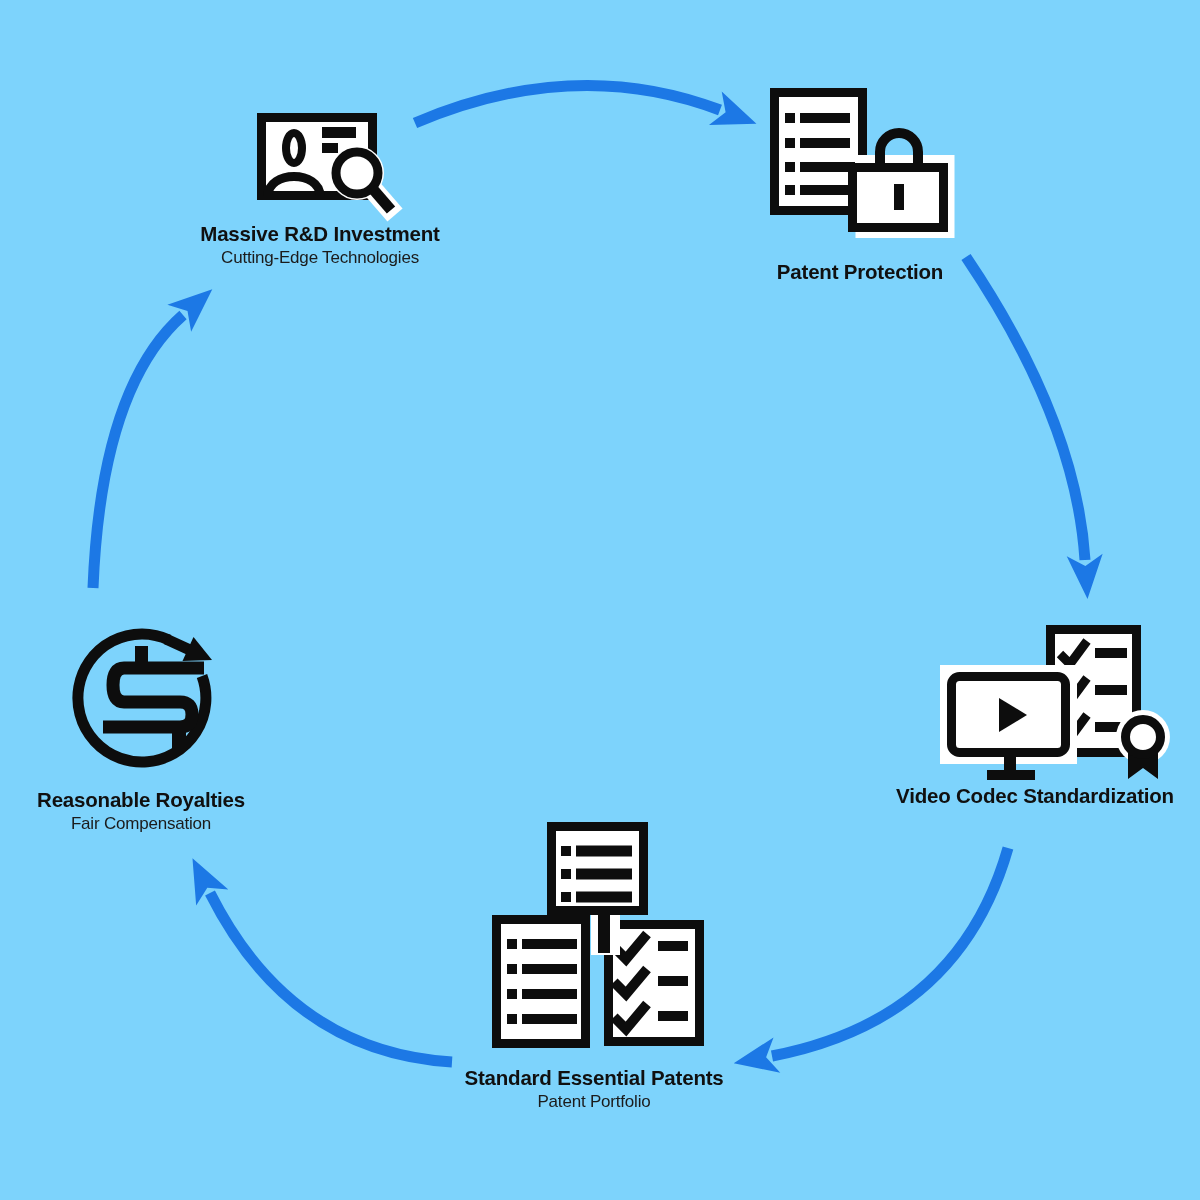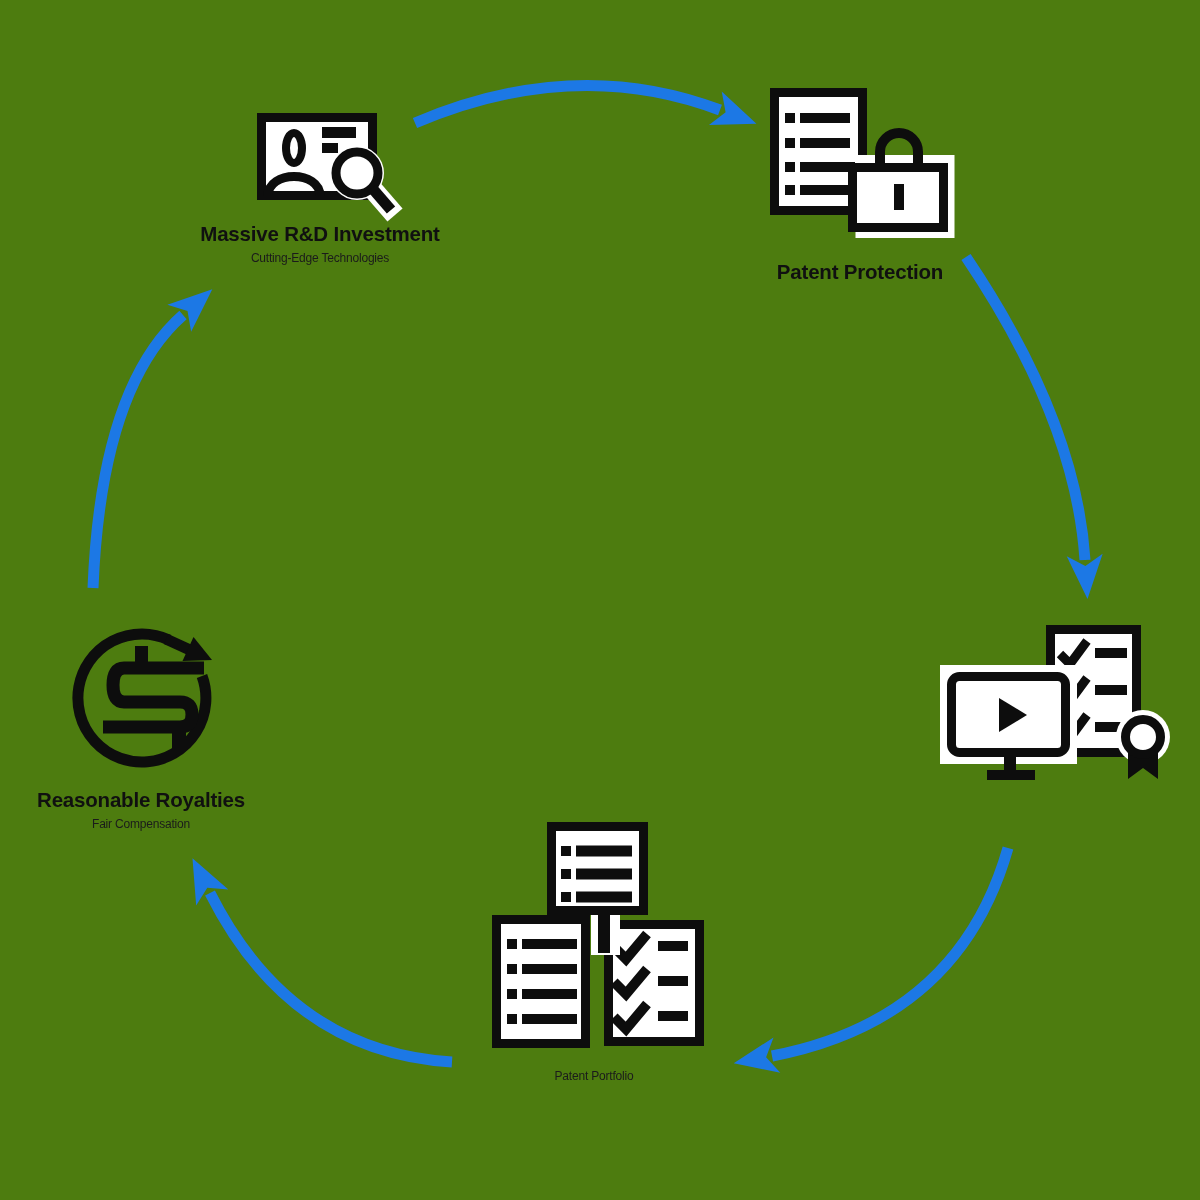--- a/index.html
+++ b/index.html
@@ -1,34 +1,34 @@
 <!DOCTYPE html>
 <html style="--arrow: #1C78E5; --ink: #0D0D0D;"><head>
 <meta charset="utf-8">
 <style>
   html,body { margin:0; padding:0; background:#fff; }
   .canvas {
-    position:relative; width:1200px; height:1200px; background:#4d7c0f;
+    position:relative; width:1200px; height:1200px; background:#7dd3fc;
     font-family:"Liberation Sans", sans-serif; overflow:hidden;
   }
   .arrows { position:absolute; left:0; top:0; }
   .arrow { fill:none; stroke:var(--arrow,#1C78E5); stroke-width:11; }
   .node-icon { position:absolute; overflow:visible; }
   .ic  { stroke:var(--ink,#0D0D0D); fill:none; }
   .sw8  { stroke-width:8; }
   .sw9  { stroke-width:9; }
   .sw10 { stroke-width:10; }
   .sw11 { stroke-width:11; }
   .sw13 { stroke-width:13; }
   .fillink { fill:var(--ink,#0D0D0D); stroke:none; }
   .wfill { fill:#ffffff; stroke:none; }
   .paper { fill:#ffffff; stroke:var(--ink,#0D0D0D); }
   .node-text { position:absolute; transform:translateX(-50%); text-align:center; white-space:nowrap; }
   .node-label { font-size:20.5px; font-weight:700; color:#101010; letter-spacing:-0.2px; line-height:26px; }
-  .node-sub   { font-size:12px; font-weight:400; color:#1b1b1b; letter-spacing:-0.2px; line-height:22px; }
+  .node-sub   { font-size:17px; font-weight:400; color:#1b1b1b; letter-spacing:-0.2px; line-height:22px; }
 </style>
 </head>
 <body>
 
 <div class="canvas">
 
   <svg class="arrows" width="1200" height="1200" viewBox="0 0 1200 1200">
     <defs>
       <marker id="ah" viewBox="0 0 46 38" refX="6" refY="19" markerWidth="46" markerHeight="38" markerUnits="userSpaceOnUse" orient="auto">
         <path d="M1,1 L45,19 L1,37 L12,19 Z" style="fill:var(--arrow,#1C78E5)"></path>
@@ -88,20 +88,21 @@
     <rect class="wfill" x="940" y="665" width="137" height="99"></rect>
     <rect class="paper sw9" x="951.5" y="676.5" width="114" height="76" rx="8"></rect>
     <polygon class="fillink" points="999,698 999,732 1027,715"></polygon>
     <rect class="fillink" x="1004" y="753" width="12" height="19"></rect>
     <rect class="fillink" x="987" y="770" width="48" height="10"></rect>
     <circle class="wfill" cx="1143" cy="737" r="27"></circle>
     <polygon class="fillink" points="1128,745 1158,745 1158,779 1143,768 1128,779"></polygon>
     <circle class="paper sw9" cx="1143" cy="737" r="17.5"></circle>
   </svg>
   <div class="node-text" style="left:1035px;top:783px">
+    <div class="node-label">Video Codec Standardization</div>
   </div>
 
   <svg class="node-icon" style="left:485px;top:815px" width="226" height="240" viewBox="485 815 226 240">
     <rect class="paper sw9" x="551.5" y="826.5" width="92" height="84"></rect>
     <rect class="fillink" x="561" y="846" width="10" height="10"></rect>
       <rect class="fillink" x="576" y="845.5" width="56" height="11"></rect>
     <rect class="fillink" x="561" y="869" width="10" height="10"></rect>
       <rect class="fillink" x="576" y="868.5" width="56" height="11"></rect>
     <rect class="fillink" x="561" y="892" width="10" height="10"></rect>
       <rect class="fillink" x="576" y="891.5" width="56" height="11"></rect>
@@ -118,20 +119,21 @@
     <rect class="fillink" x="507" y="939" width="10" height="10"></rect>
       <rect class="fillink" x="522" y="939" width="55" height="10"></rect>
     <rect class="fillink" x="507" y="964" width="10" height="10"></rect>
       <rect class="fillink" x="522" y="964" width="55" height="10"></rect>
     <rect class="fillink" x="507" y="989" width="10" height="10"></rect>
       <rect class="fillink" x="522" y="989" width="55" height="10"></rect>
     <rect class="fillink" x="507" y="1014" width="10" height="10"></rect>
       <rect class="fillink" x="522" y="1014" width="55" height="10"></rect>
   </svg>
   <div class="node-text" style="left:594px;top:1065px">
+    <div class="node-label">Standard Essential Patents</div>
     <div class="node-sub">Patent Portfolio</div>
   </div>
 
   <svg class="node-icon" style="left:62px;top:612px" width="158" height="162" viewBox="62 612 158 162">
     <path class="ic sw11" d="M169,640 A64,64 0 1 0 202,676"></path>
     <line class="ic sw11" x1="166" y1="639" x2="190" y2="650"></line>
     <polygon class="fillink" points="212,660 182.5,661 193.5,637"></polygon>
     <path class="ic sw13" stroke-linejoin="round" d="M204,668 L124,668 Q113,668 113,685 Q113,702 124,702 L180,702 Q192,702 192,714.5 Q192,727 180,727 L103,727"></path>
     <rect class="fillink" x="135" y="646" width="13" height="16"></rect>
     <rect class="fillink" x="172" y="731" width="14" height="17"></rect>

